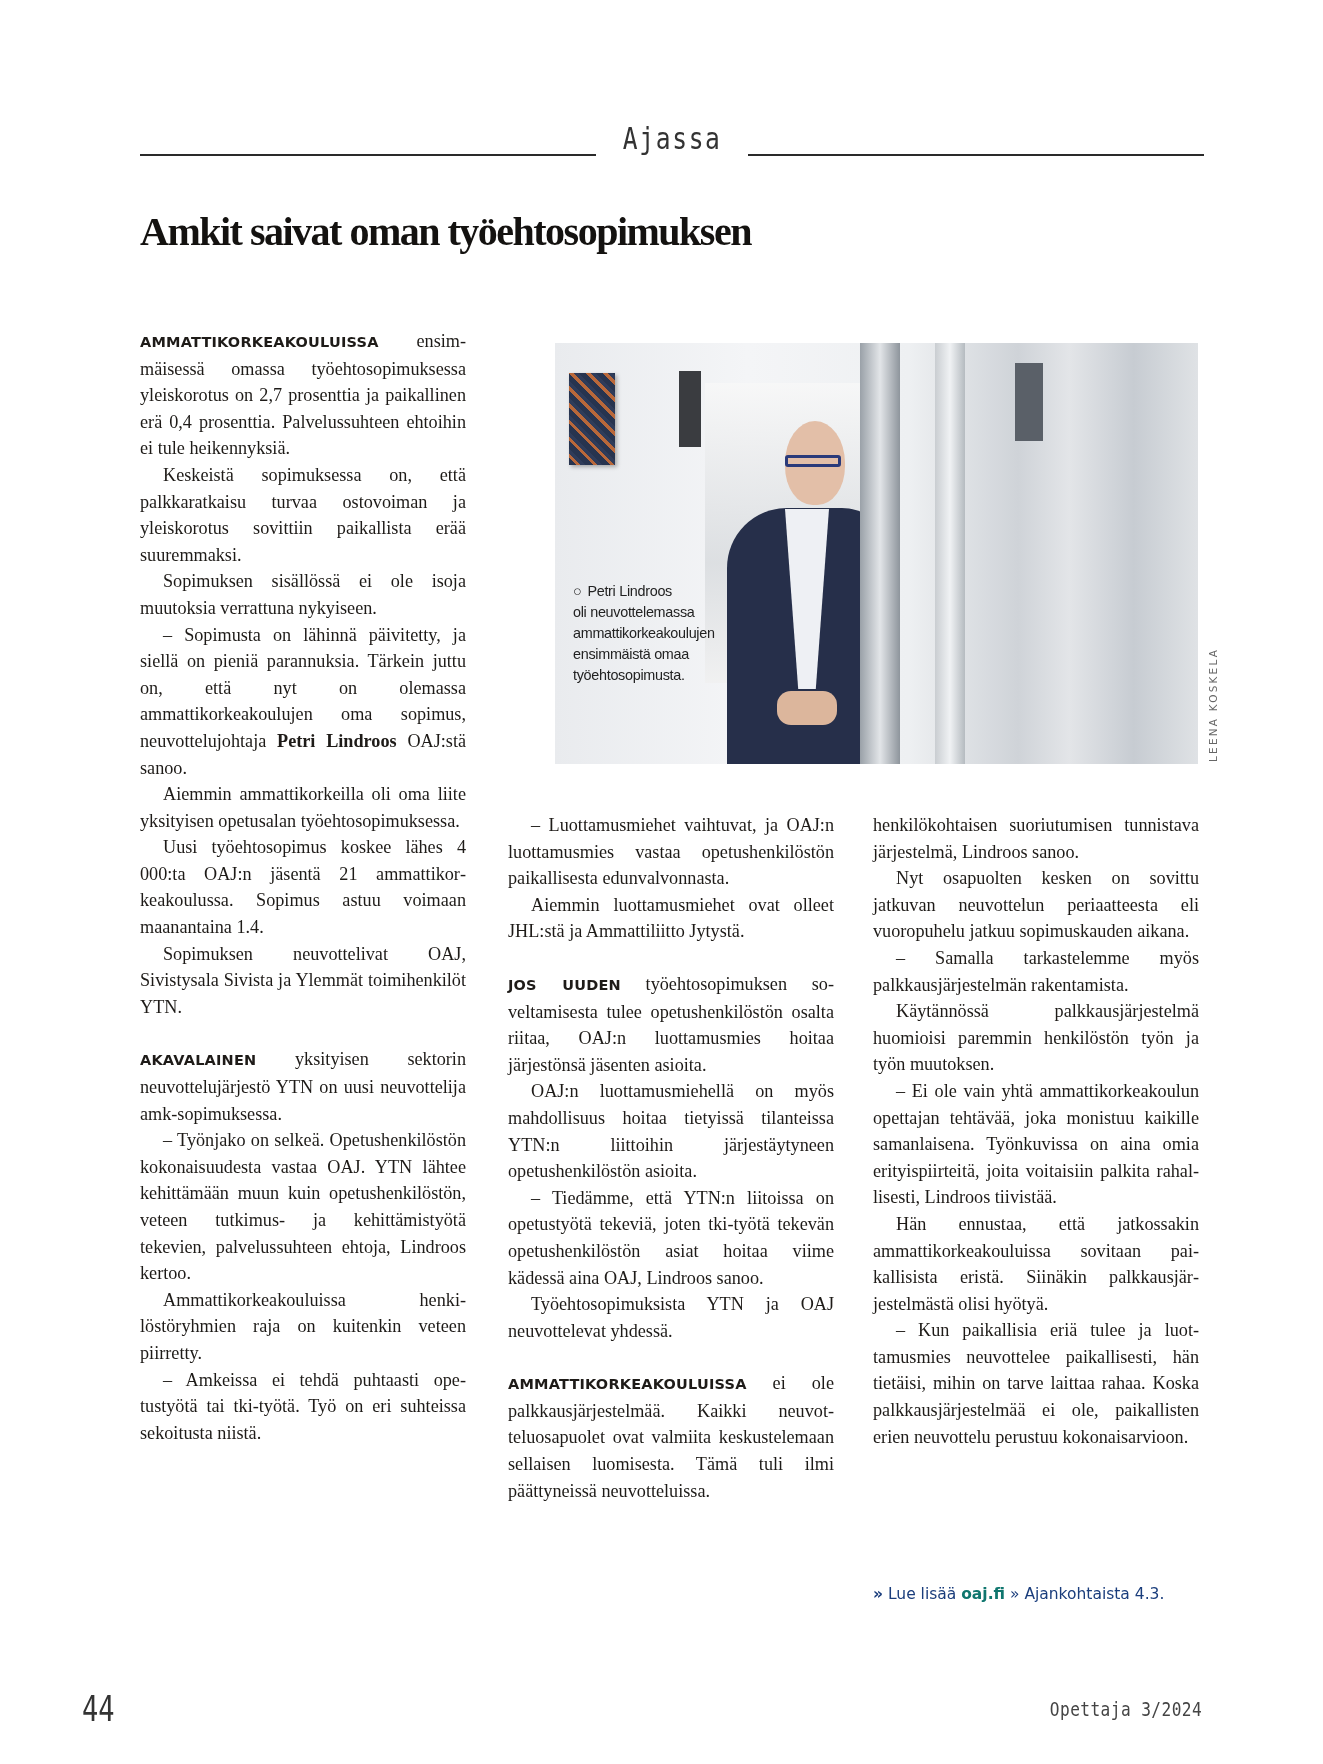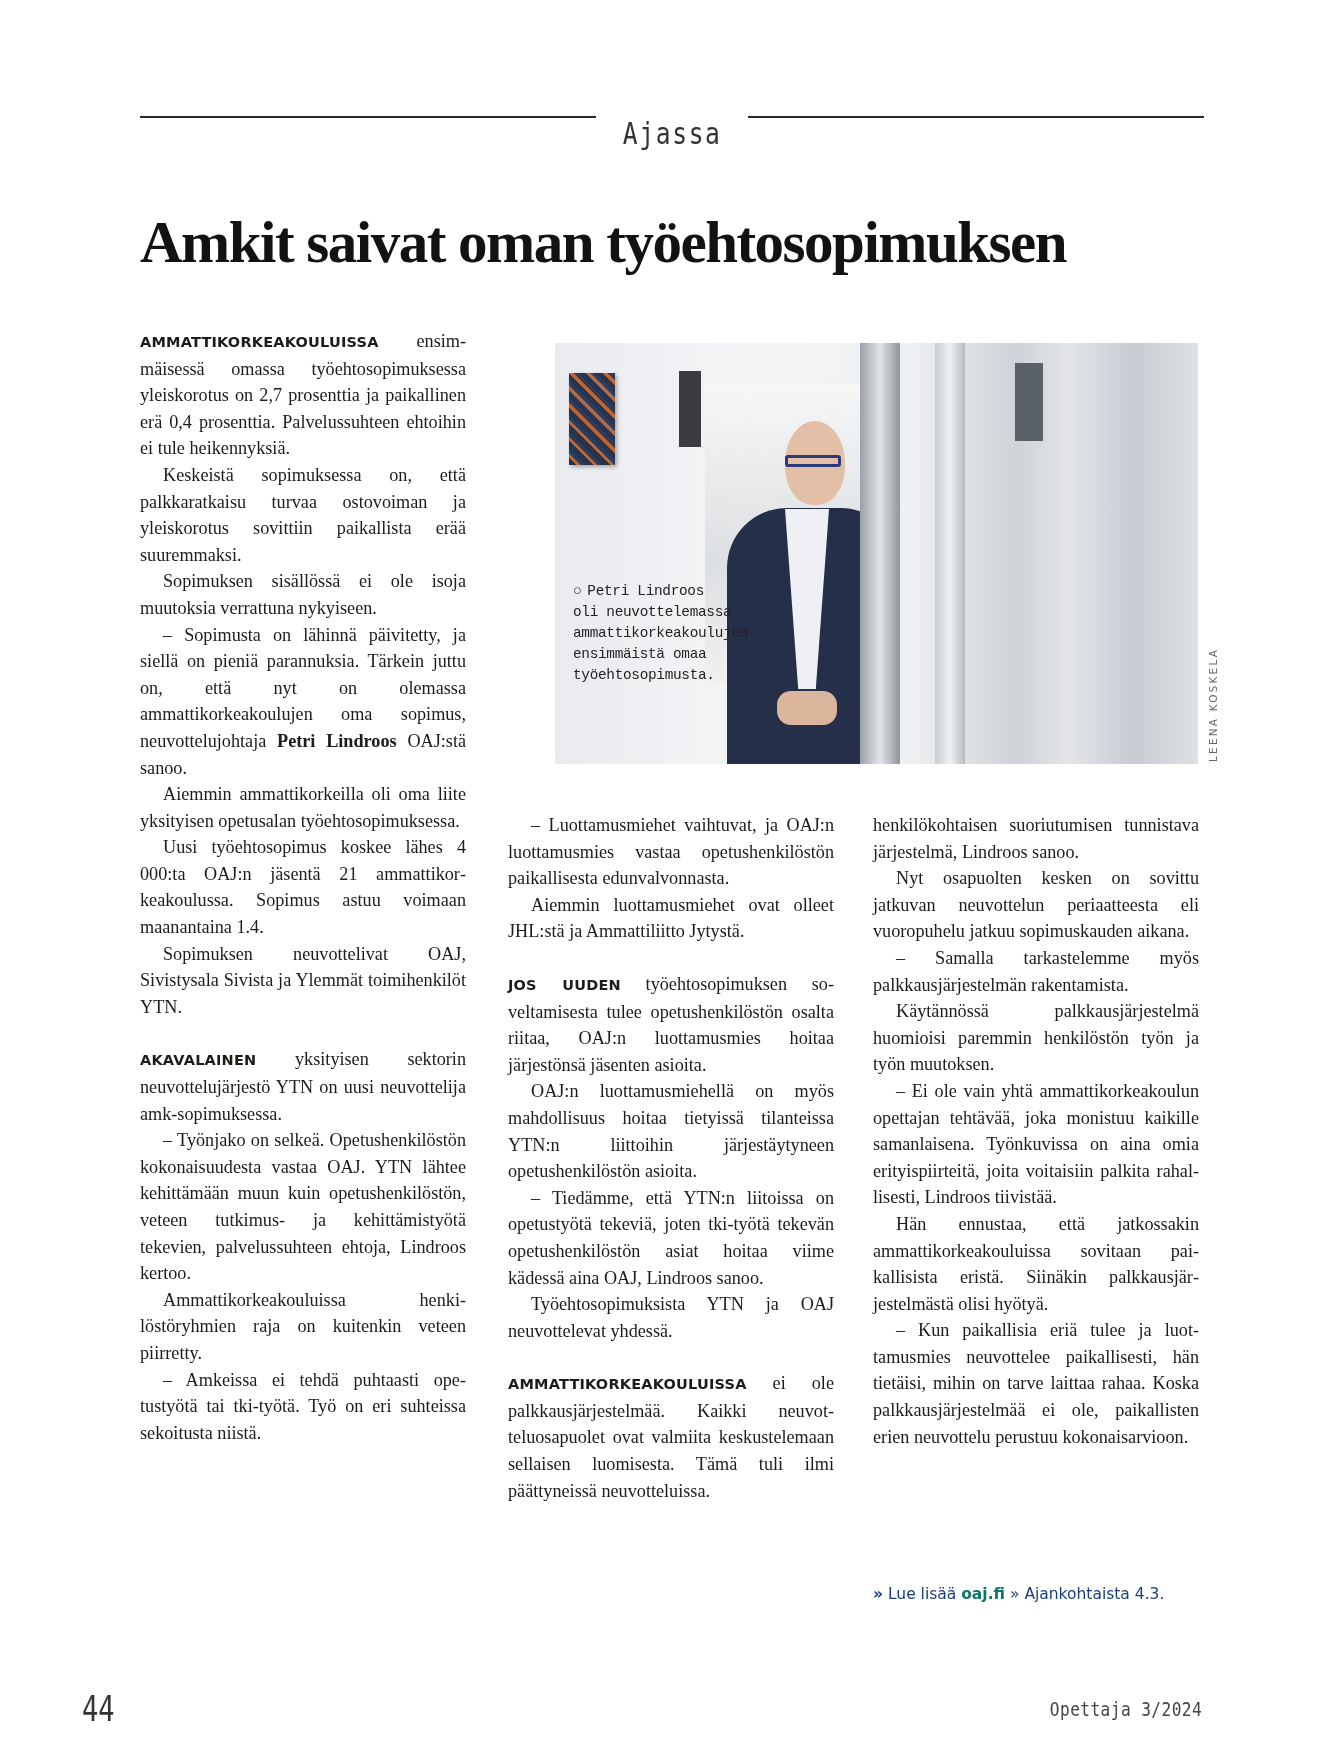--- a/index.html
+++ b/index.html
@@ -3,33 +3,33 @@
   <meta charset="utf-8">
   <style>
     html, body { margin: 0; padding: 0; background: #ffffff; }
     body {
       width: 1323px; height: 1764px; position: relative; overflow: hidden;
       color: #1e1b18;
       font-family: "Liberation Serif", "DejaVu Serif", serif;
     }
     .section-header {
       position: absolute; left: 140px; top: 116px; width: 1064px; height: 40px;
-      display: flex; align-items: flex-start;
+      display: flex; align-items: flex-end;
     }
     .section-header .rule { flex: 1; height: 2px; background: #2a2a2a; }
     .section-header .label {
       padding: 0 16px;
       font-family: "DejaVu Sans Mono", "Liberation Mono", monospace;
       font-size: 30px; font-weight: 300; letter-spacing: 2px; color: #333;
       transform: scaleX(0.82);
     }
     .headline {
       position: absolute; left: 140px; top: 210px; width: 1070px;
       font-family: "Liberation Serif", "DejaVu Serif", serif;
-      font-weight: bold; font-size: 59px; letter-spacing: -1.5px; line-height: 1.1;
+      font-weight: bold; font-size: 40px; letter-spacing: -1.5px; line-height: 1.1;
       margin: 0; color: #141210;
     }
     .col {
       position: absolute;
       font-size: 18.2px; line-height: 26.6px; text-align: justify;
       hyphens: manual;
     }
     .col p { margin: 0; text-indent: 23px; }
     .col p.lead { text-indent: 0; }
     .col p.spacer { margin-top: 26px; }
@@ -81,21 +81,21 @@
     .photo .glasses {
       position: absolute; left: 230px; top: 112px; width: 56px; height: 12px;
       border: 3px solid #2a3a7a; border-radius: 3px; box-sizing: border-box;
     }
     .photo .hands {
       position: absolute; left: 222px; top: 348px; width: 60px; height: 34px;
       background: #dcb69c; border-radius: 14px;
     }
     .caption {
       position: absolute; left: 18px; top: 238px; width: 200px;
-      font-family: Liberation Mono, monospace;
+      font-family: Liberation Sans, sans-serif;
       font-size: 14.4px; line-height: 21px; color: #222; letter-spacing: -0.3px;
     }
     .caption .bullet { margin-right: 6px; }
     .photo-credit {
       position: absolute; left: 1207px; top: 762px;
       transform-origin: left top; transform: rotate(-90deg);
       font-family: "DejaVu Sans", "Liberation Sans", sans-serif;
       font-size: 10.5px; letter-spacing: 2.2px; color: #666; white-space: nowrap;
     }
     .read-more {

